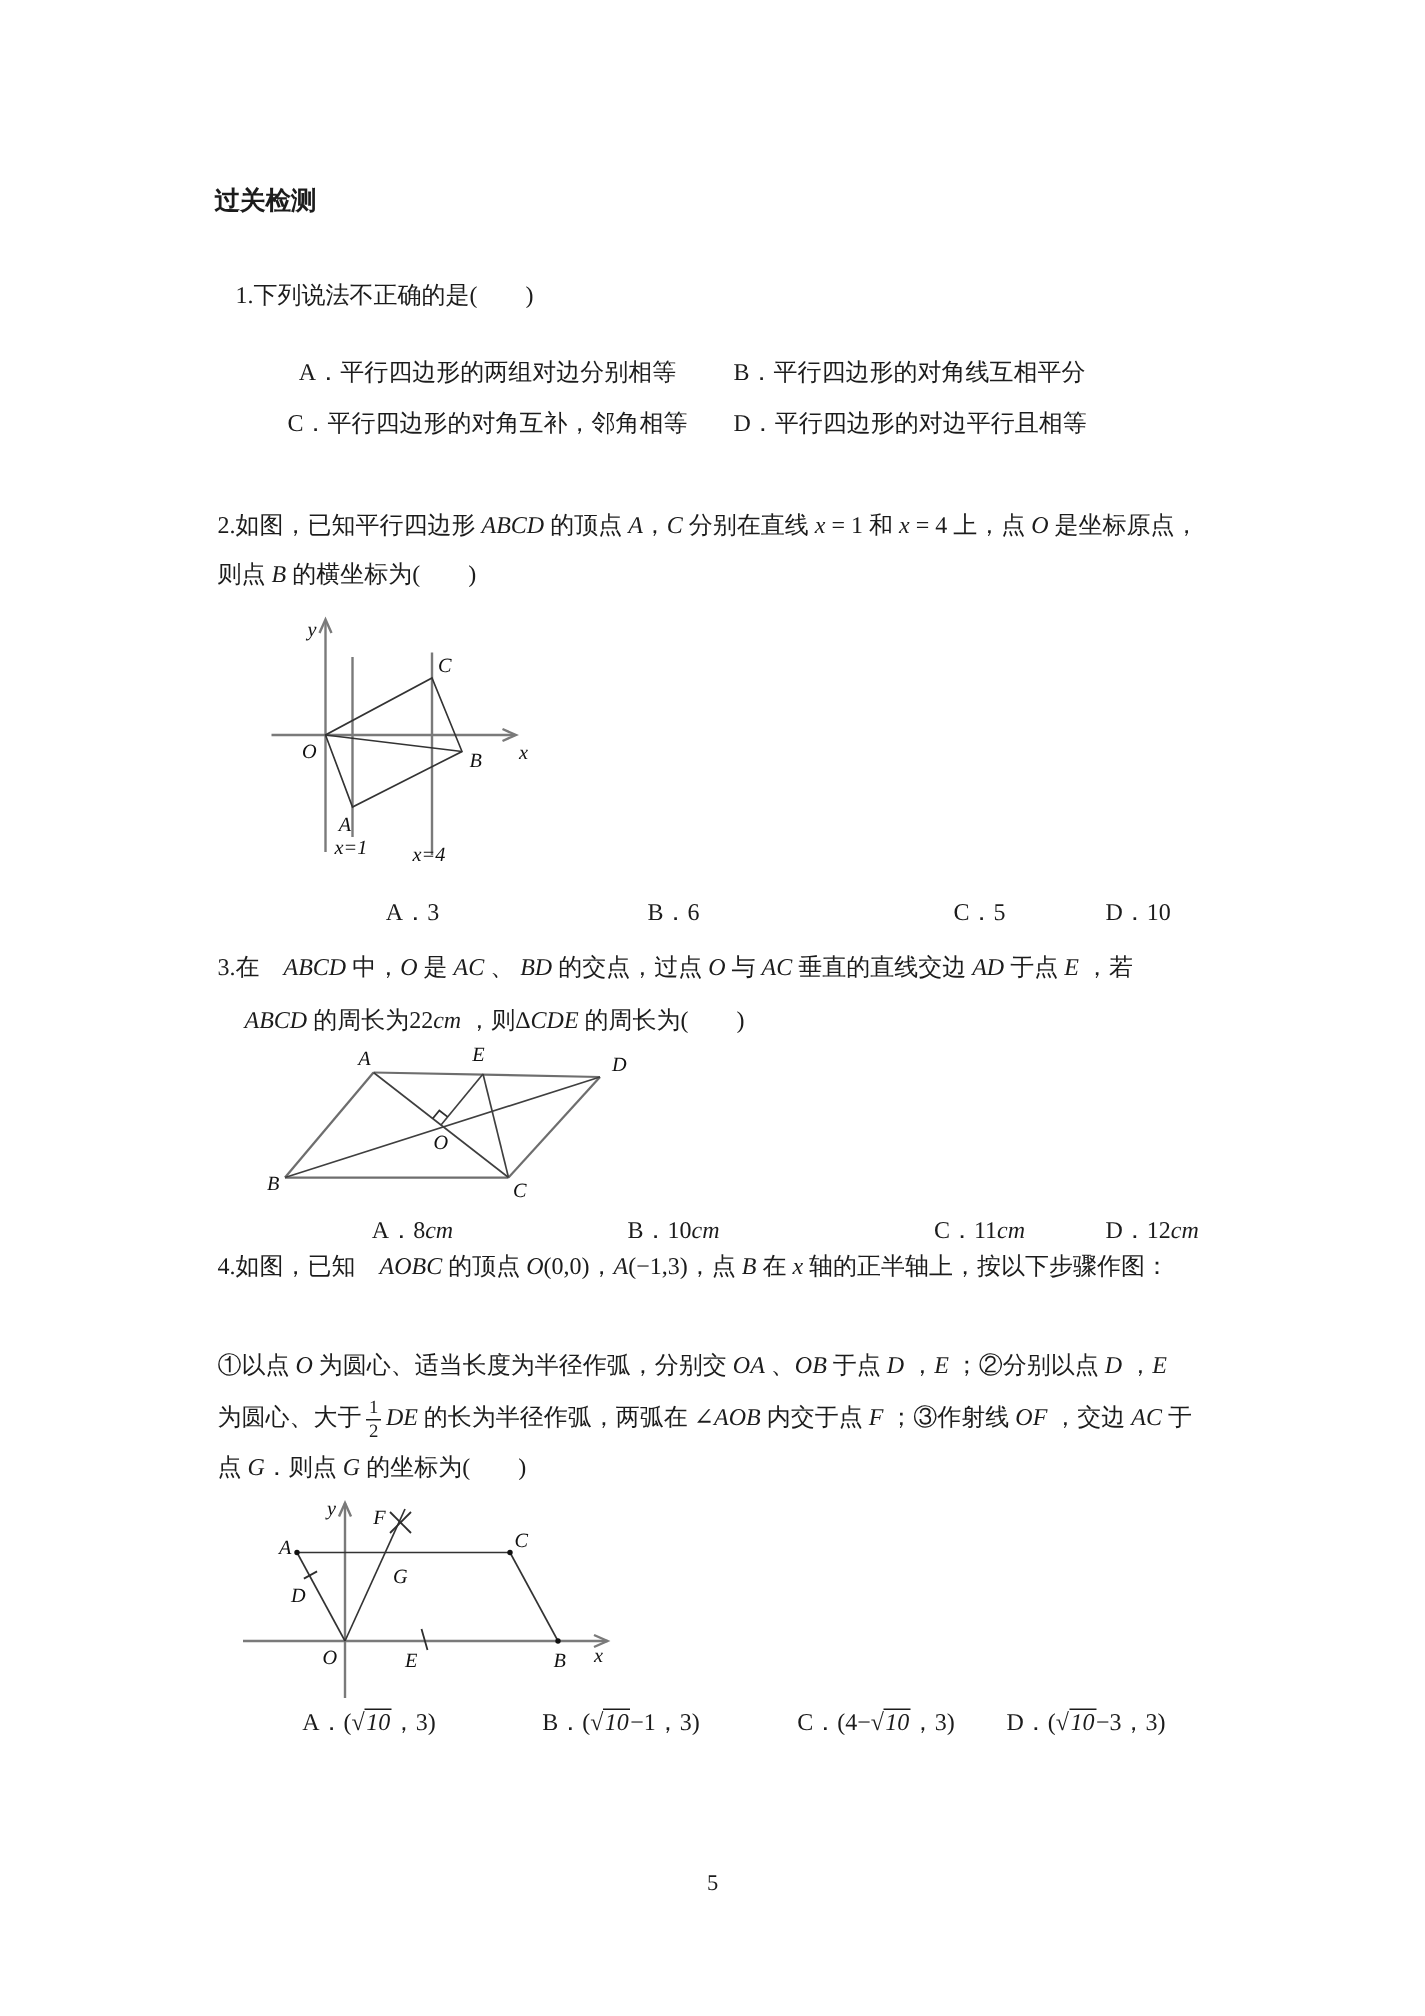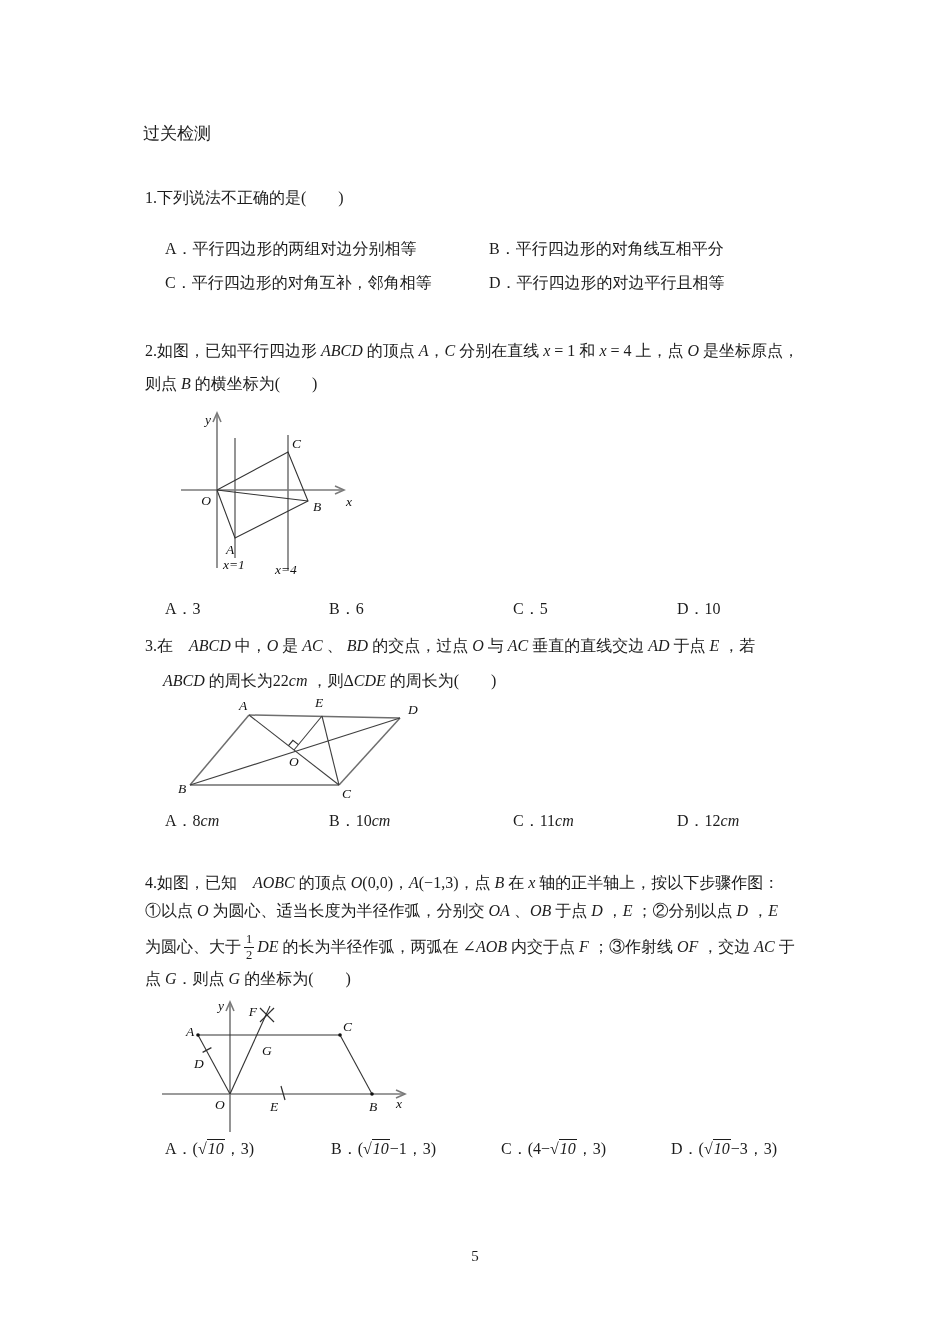--- a/index.html
+++ b/index.html
@@ -1,23 +1,23 @@
 <!DOCTYPE html>
 <html><head>
 <meta charset="utf-8">
 <style>
   html,body{margin:0;padding:0;background:#fff;}
   .page{position:relative;width:950px;height:1344px;background:#ffffff;overflow:hidden;
         font-family:"Liberation Serif","DejaVu Serif",serif;color:#1c1c1c;font-size:16px;}
   .abs{position:absolute;white-space:nowrap;line-height:19px;}
-  .title{font-family:"Liberation Sans","DejaVu Sans",sans-serif;font-weight:normal;font-size:17px;}
+  .title{font-family:"Liberation Sans","DejaVu Sans",sans-serif;font-weight:bold;font-size:17px;}
   .it{font-style:italic;}
   .row{position:absolute;left:165px;white-space:nowrap;line-height:19px;}
-  .opt{display:inline-block;vertical-align:top;}
-  .w320{width:320px;} .w160{width:160px;} .w180{width:180px;}
+  .opt{display:inline-block;vertical-align:top;text-align:center;}
+  .w320{width:320px;} .w160{width:160px;margin-left:30px;} .w180{width:180px;}
   .w4a{width:162px;} .w4b{width:166px;} .w4c{width:166px;}
   .frac{display:inline-flex;flex-direction:column;vertical-align:middle;text-align:center;
         font-size:12.5px;line-height:1.15;margin:0 3px;}
   .frac .den{border-top:1px solid #1c1c1c;padding:0 2px;}
   .frac .num{padding:0 2px;}
   .sqrt{white-space:nowrap;}
   .sqrt .ovl{border-top:1.2px solid #1c1c1c;padding:0 1px;font-style:italic;}
   .tallline{line-height:34px;}
   .tallline > span{vertical-align:middle;}
   svg{position:absolute;overflow:visible;}
@@ -31,21 +31,21 @@
   .pageno{position:absolute;left:0;width:100%;text-align:center;font-size:15px;}
 </style>
 </head>
 <body>
 
 <div class="page">
 
   <div class="abs title" style="left:143px;top:124px">过关检测</div>
 
   <div>
-    <div class="abs" style="left:145px;top:188px">1.下列说法不正确的是(　　)</div>
+    <div class="abs" style="left:157px;top:188px">1.下列说法不正确的是(　　)</div>
     <div class="row" style="top:239px">
       <span class="opt w320">A．平行四边形的两组对边分别相等</span>
       <span class="opt">B．平行四边形的对角线互相平分</span>
     </div>
     <div class="row" style="top:273px">
       <span class="opt w320">C．平行四边形的对角互补，邻角相等</span>
       <span class="opt">D．平行四边形的对边平行且相等</span>
     </div>
   </div>
 
@@ -104,21 +104,21 @@
 
     <div class="row" style="top:811px">
       <span class="opt w160"><span>A．8</span><span class="it">cm</span></span>
       <span class="opt w180"><span>B．10</span><span class="it">cm</span></span>
       <span class="opt w160"><span>C．11</span><span class="it">cm</span></span>
       <span class="opt"><span>D．12</span><span class="it">cm</span></span>
     </div>
   </div>
 
   <div>
-    <div class="abs" style="left:145px;top:873px"><span>4.如图，已知　</span><span class="it">AOBC</span><span> 的顶点 </span><span class="it">O</span><span>(0,0)，</span><span class="it">A</span><span>(−1,3)，点 </span><span class="it">B</span><span> 在 </span><span class="it">x</span><span> 轴的正半轴上，按以下步骤作图：</span></div>
+    <div class="abs" style="left:145px;top:835px"><span>4.如图，已知　</span><span class="it">AOBC</span><span> 的顶点 </span><span class="it">O</span><span>(0,0)，</span><span class="it">A</span><span>(−1,3)，点 </span><span class="it">B</span><span> 在 </span><span class="it">x</span><span> 轴的正半轴上，按以下步骤作图：</span></div>
     <div class="abs" style="left:145px;top:901px"><span>①以点 </span><span class="it">O</span><span> 为圆心、适当长度为半径作弧，分别交 </span><span class="it">OA</span><span> 、</span><span class="it">OB</span><span> 于点 </span><span class="it">D</span><span> ，</span><span class="it">E</span><span> ；②分别以点 </span><span class="it">D</span><span> ，</span><span class="it">E</span></div>
     <div class="abs tallline" style="left:145px;top:929px"><span>为圆心、大于</span><span class="frac">
           <span class="num">1</span>
           <span class="den">2</span>
         </span><span class="it">DE</span><span> 的长为半径作弧，两弧在 ∠</span><span class="it">AOB</span><span> 内交于点 </span><span class="it">F</span><span> ；③作射线 </span><span class="it">OF</span><span> ，交边 </span><span class="it">AC</span><span> 于</span></div>
     <div class="abs" style="left:145px;top:969px"><span>点 </span><span class="it">G</span><span>．则点 </span><span class="it">G</span><span> 的坐标为(　　)</span></div>
 
     <svg style="left:158px;top:996px" width="258" height="142" viewBox="0 0 258 142">
       <line class="ax" x1="72" y1="6" x2="72" y2="136"></line>
       <polyline class="ax" points="68,15 72,6 76,15"></polyline>

